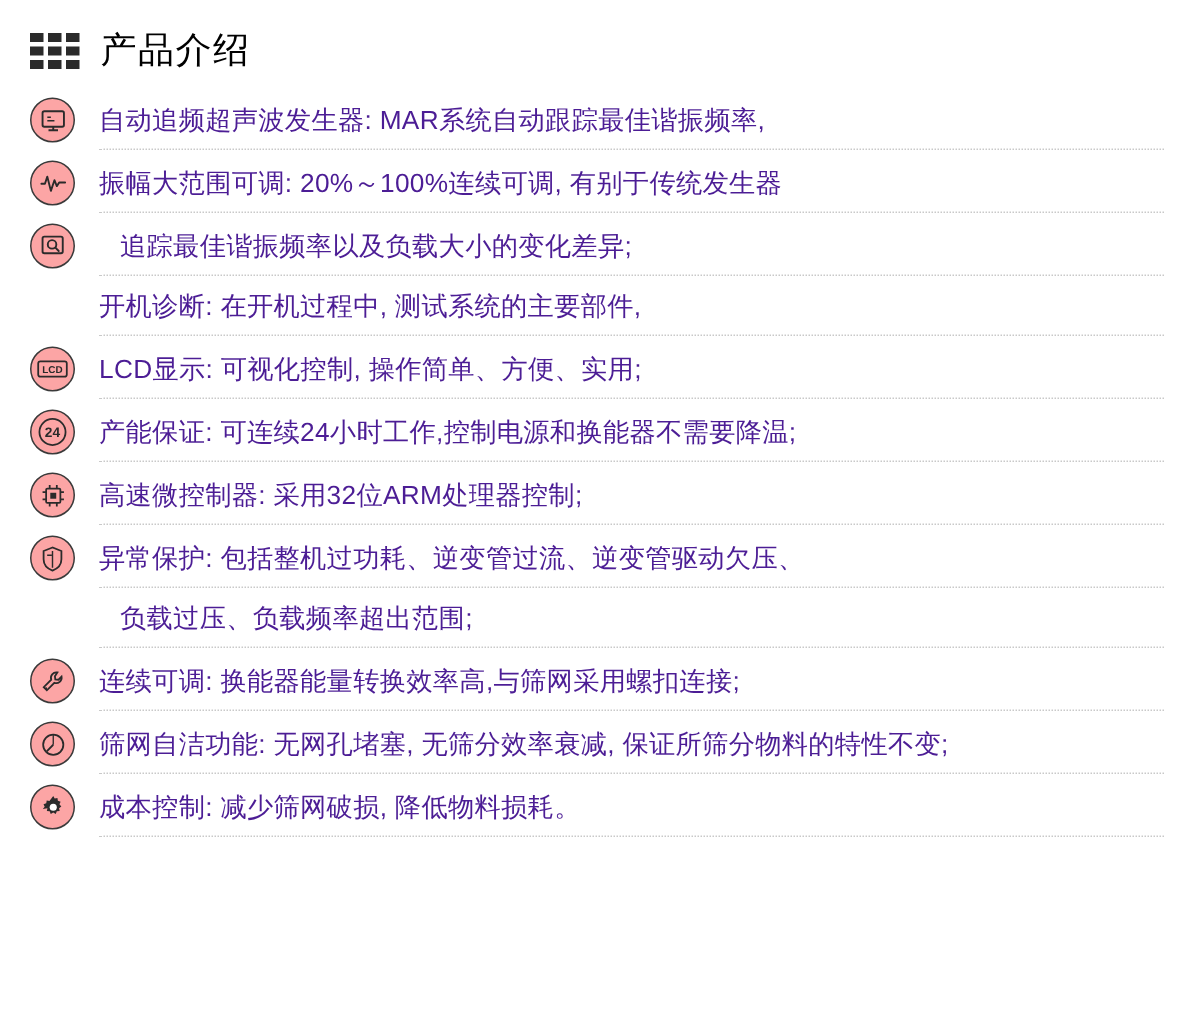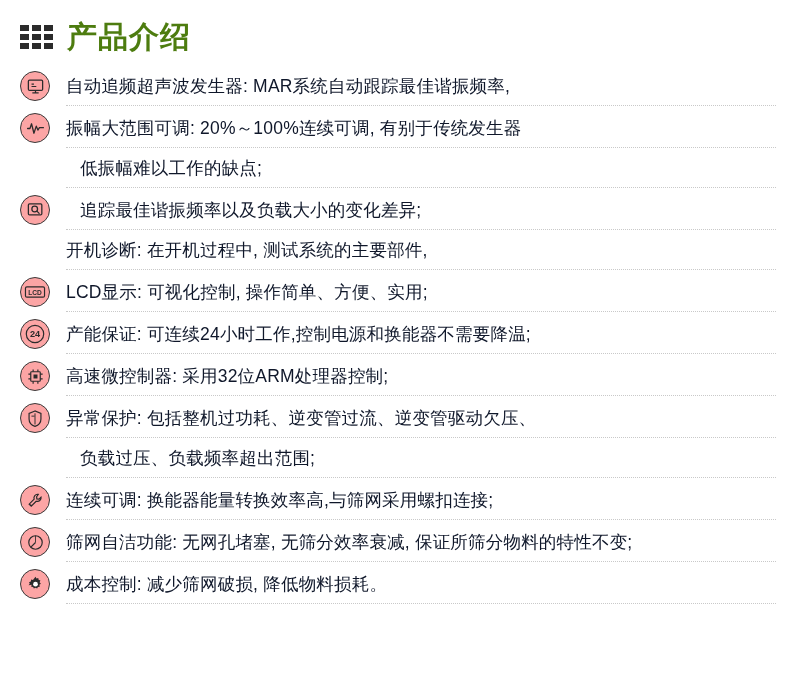--- a/index.html
+++ b/index.html
@@ -37,24 +37,24 @@
     gap: 3px;
     flex: 0 0 auto;
   }
   .grid-icon i {
     display: block;
     width: 9px;
     height: 6px;
     background: #2b2b2b;
   }
   .header-title {
-    font-size: 30px;
-    font-weight: bold;
+    font-size: 24px;
+    font-weight: normal;
     letter-spacing: 1px;
-    color: #4d7c0f;
+    color: #000000;
     line-height: 1;
   }
 
   
   .list {
     display: block;
   }
   .item {
     position: relative;
     padding-left: 52px;
@@ -78,21 +78,21 @@
     background: #fca5a5;
   }
   .circ svg { display: block; }
 
   .line {
     font-size: 17.5px;
     line-height: 40px;
     height: 40px;
     white-space: nowrap;
     border-bottom: 1px dotted #c9c9c9;
-    color: #0f172a;
+    color: #4c1d95;
     letter-spacing: 0.2px;
     overflow: hidden;
   }
   .item .line:first-child { }
 
   .indent { padding-left: 14px; }
 </style>
 </head>
 <body>
 
@@ -130,21 +130,20 @@
 
     <div class="item">
       <span class="icon-wrap">
         <span class="circ">
           <svg width="19" height="19" viewBox="0 0 24 24" fill="none" stroke="#2b2b2b" stroke-width="1.6" stroke-linejoin="round" stroke-linecap="round">
             <path d="M2 12h3l2-6 3 12 3-9 2 5 2-3h5"></path>
           </svg>
         </span>
       </span>
       <div class="line">振幅大范围可调: 20%～100%连续可调, 有别于传统发生器</div>
-      <div class="line indent">低振幅难以工作的缺点;</div>
     </div>
 
     <div class="item">
       <span class="icon-wrap">
         <span class="circ">
           <svg width="19" height="19" viewBox="0 0 24 24" fill="none" stroke="#2b2b2b" stroke-width="1.6" stroke-linecap="round">
             <rect x="3" y="3.5" width="17" height="14" rx="1.5"></rect>
             <circle cx="11" cy="10" r="3.6"></circle>
             <path d="M13.8 12.8 16.6 15.6"></path>
           </svg>

